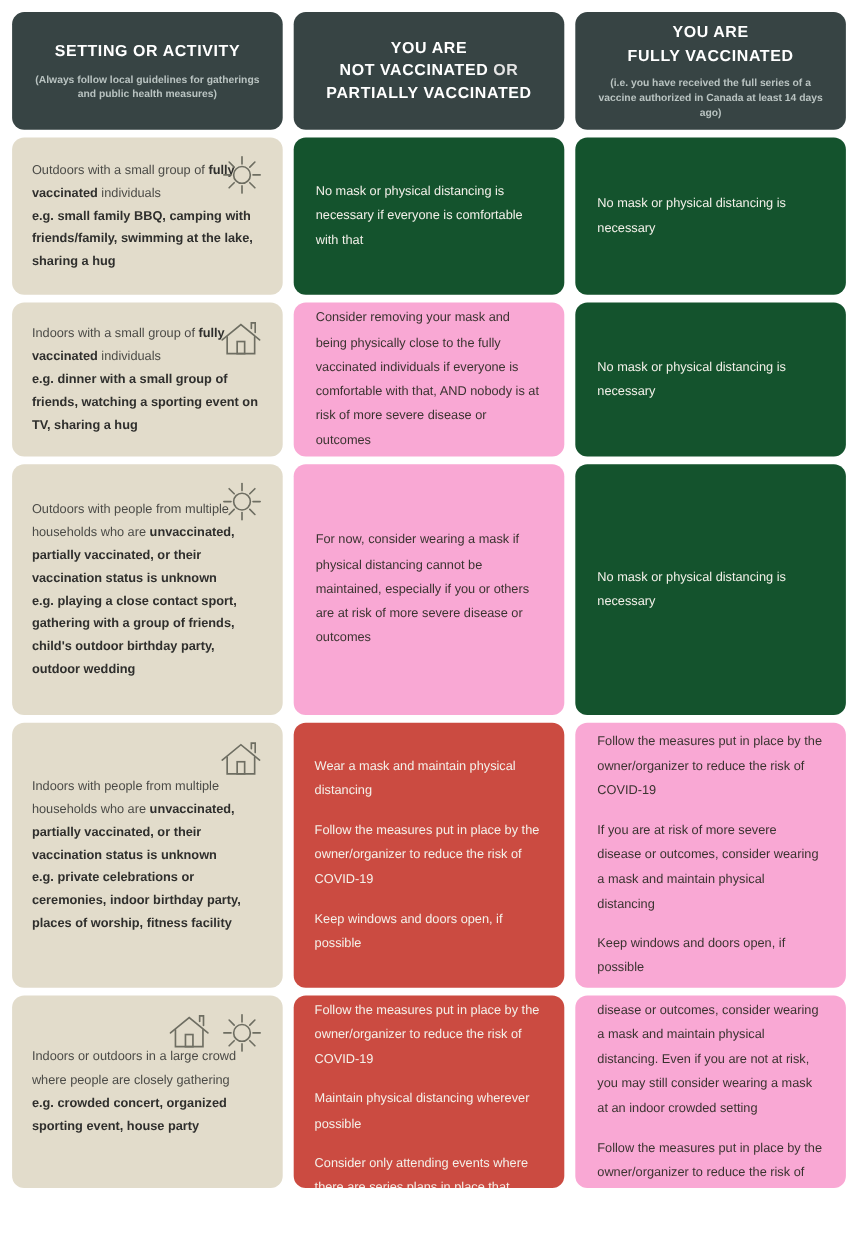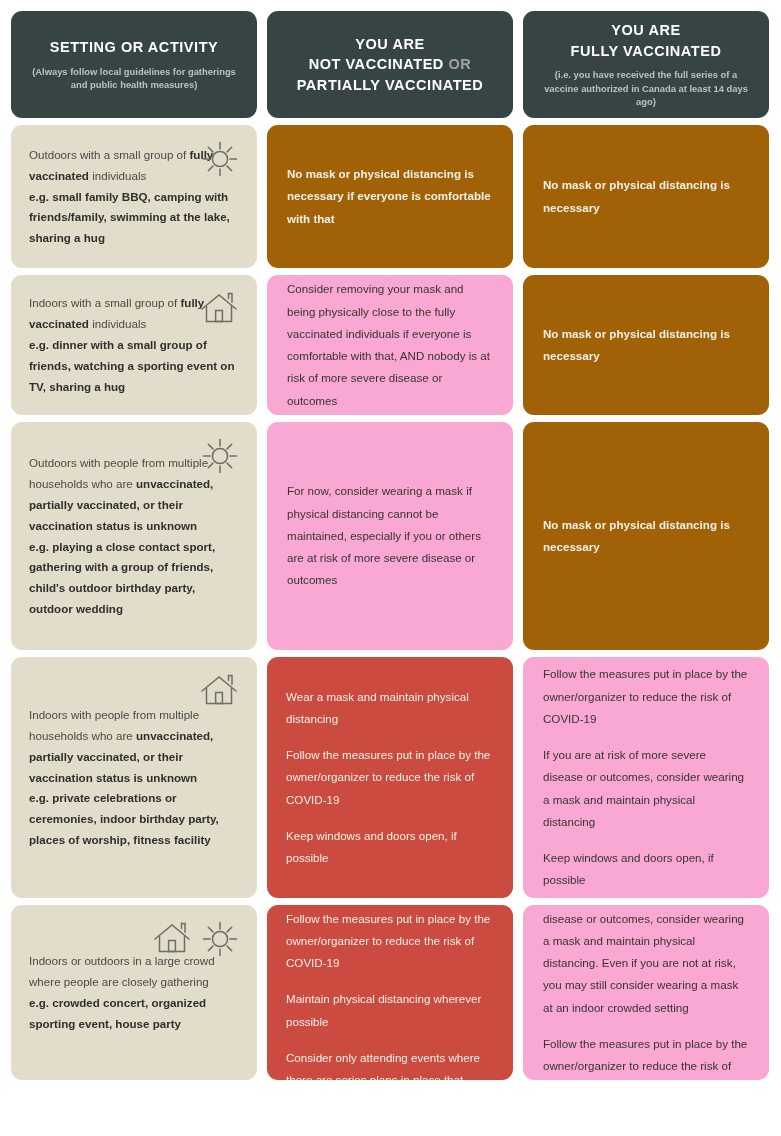--- a/index.html
+++ b/index.html
@@ -47,21 +47,21 @@
     text-align: center;
     padding: 14px 14px;
     height: 107px;
   }
   .hdr-title {
     font-size: 14.5px;
     font-weight: bold;
     letter-spacing: 0.55px;
     line-height: 1.42;
   }
-  .hdr-title .muted { color: #a3a3a3; font-weight: bold; }
+  .hdr-title .muted { color: #e5e5e5; font-weight: bold; }
   .hdr-sub {
     font-size: 9.4px;
     line-height: 1.45;
     color: #b9c3c1;
     margin-top: 7px;
     max-width: 215px;
     font-weight: bold;
   }
 
   
@@ -102,21 +102,21 @@
     display: flex;
     flex-direction: column;
     justify-content: center;
   }
   .guide p {
     margin: 0;
     font-size: 11.6px;
     line-height: 1.92;
   }
   .guide p + p { margin-top: 14px; }
-  .bg-green  { background: #a16207; font-weight: bold; }
+  .bg-green  { background: #14532d; }
   .bg-amber  { background: #f9a8d4; }
   .bg-red    { background: #cb4b41; padding-left: 19px; }
   .txt-light { color: #f4f1ea; }
   .txt-dark  { color: #3a3330; }
 
   
   .r1 .cell { height: 143px; }
   .r2 .cell { height: 140px; }
   .r3 .cell { height: 228px; }
   .r4 .cell { height: 241px; }

